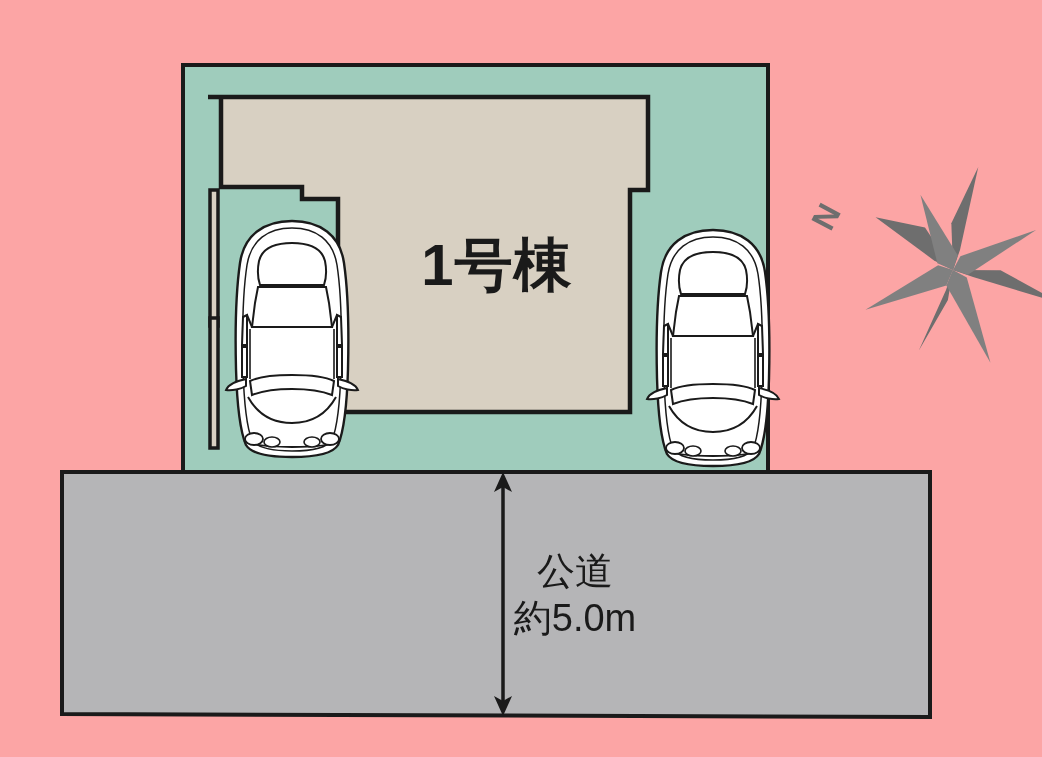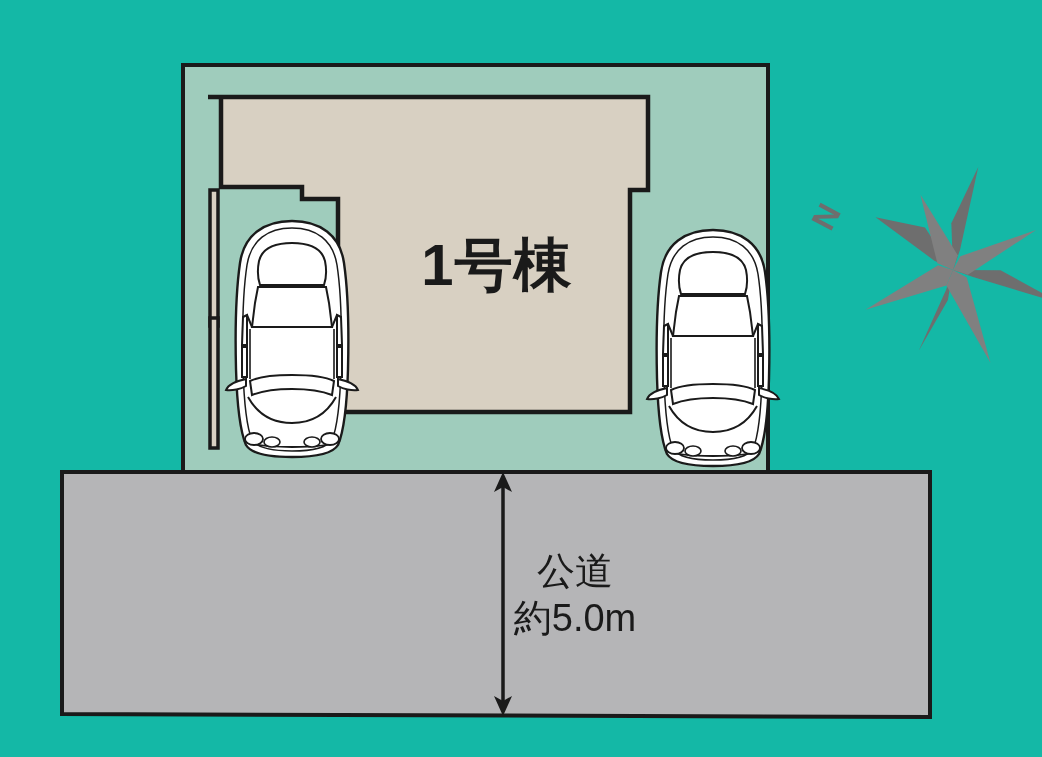--- a/index.html
+++ b/index.html
@@ -11,21 +11,21 @@
   body {
     width: 1042px;
     height: 757px;
     font-family: "Liberation Sans", "DejaVu Sans", sans-serif;
     overflow: hidden;
   }
   #site-plan-root {
     position: relative;
     width: 1042px;
     height: 757px;
-    background: #14b8a6;
+    background: #fca5a5;
   }
   svg.plan-svg {
     display: block;
     width: 1042px;
     height: 757px;
   }
   .plan-label {
     font-family: "Liberation Sans", "DejaVu Sans", sans-serif;
     font-weight: 700;
     fill: #1a1a1a;

